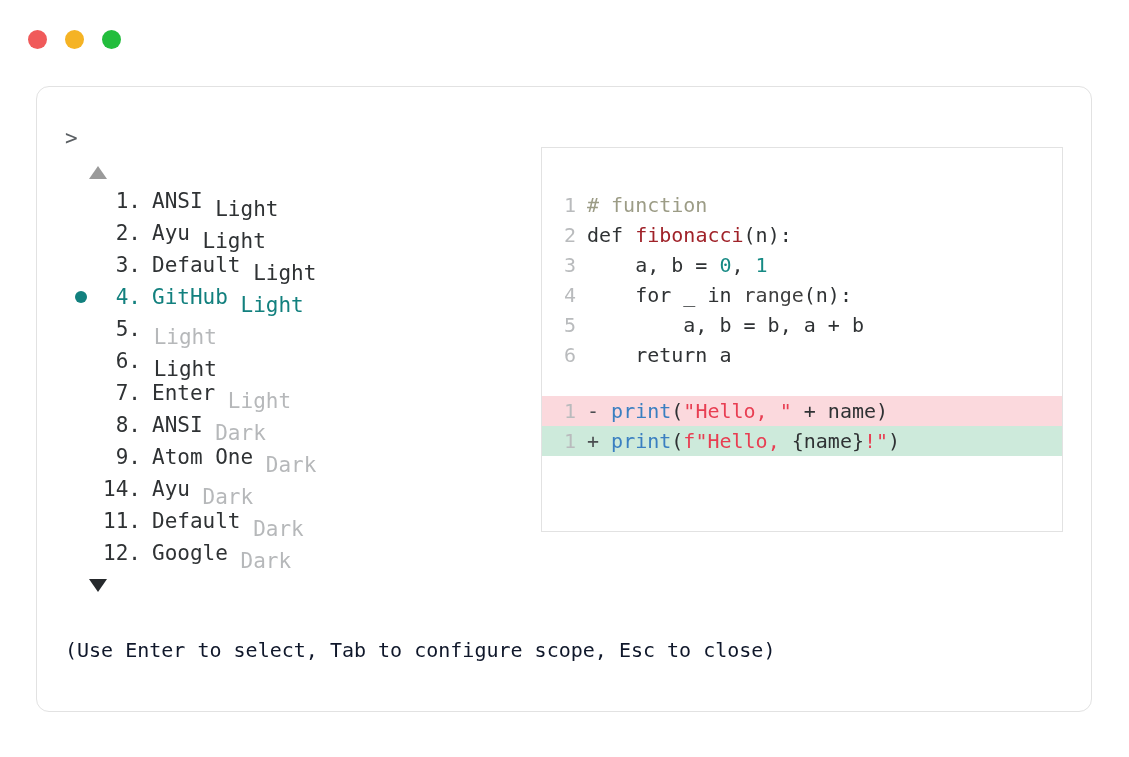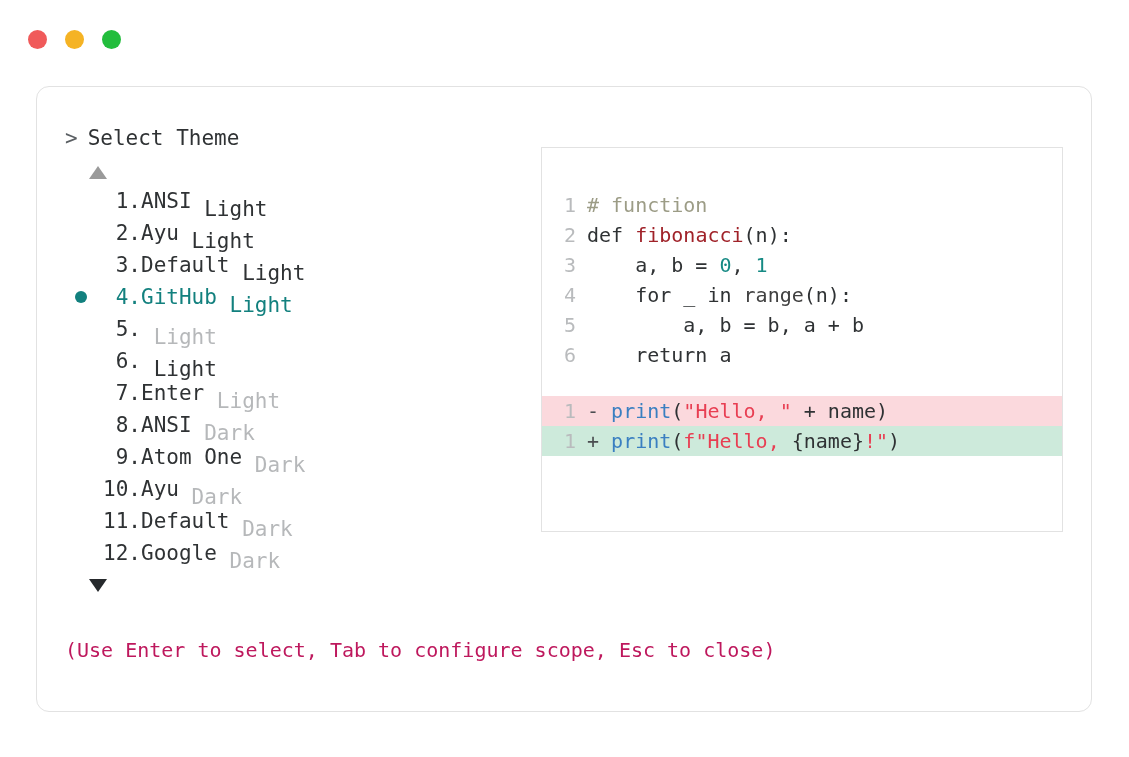--- a/index.html
+++ b/index.html
@@ -108,20 +108,21 @@
     background: #12807e;
     display: block;
   }
   .idx {
     width: 44px;
     flex: none;
     text-align: right;
     color: #2f3234;
   }
   .name {
+    margin-left: 11px;
     color: #2f3234;
   }
   .variant { color: #2f3234; margin-top: 15px; }
   .variant.muted { color: #b6b8ba; }
 
   .theme-row.selected .idx,
   .theme-row.selected .idx-dot,
   .theme-row.selected .name,
   .theme-row.selected .variant { color: #12807e; }
 
@@ -161,21 +162,21 @@
   .tok-punct   { color: #2f3234; }
   .tok-marker  { color: #4a4d50; margin-right: 0; }
 
   
   .hint {
     position: absolute;
     left: 28px;
     bottom: 48px;
     font-size: 20px;
     line-height: 26px;
-    color: #be185d;
+    color: #0f172a;
     white-space: pre;
   }
 </style>
 </head>
 <body>
 
 <div class="titlebar">
   <span class="dot dot-close"></span>
   <span class="dot dot-minimize"></span>
   <span class="dot dot-maximize"></span>
@@ -183,36 +184,35 @@
 
 <div class="card">
   <div class="card-inner">
 
     <div class="columns">
 
       <div class="col-left">
 
         <div class="prompt-row">
           <span class="prompt-caret">&gt;</span>
-          <span class="prompt-title">Select Theme</span>
         </div>
 
         <div class="arrow arrow-up"></div>
 
         <div class="theme-list" id="theme-list">
             <div class="theme-row"><span class="bullet-slot"></span><span class="idx">1.</span><span class="name">ANSI</span><span class="variant"> Light</span></div>
             <div class="theme-row"><span class="bullet-slot"></span><span class="idx">2.</span><span class="name">Ayu</span><span class="variant"> Light</span></div>
             <div class="theme-row"><span class="bullet-slot"></span><span class="idx">3.</span><span class="name">Default</span><span class="variant"> Light</span></div>
             <div class="theme-row selected"><span class="bullet-slot"><span class="bullet"></span></span><span class="idx">4.</span><span class="name">GitHub</span><span class="variant"> Light</span></div>
             <div class="theme-row"><span class="bullet-slot"></span><span class="idx">5.</span><span class="variant muted"> Light</span></div>
             <div class="theme-row"><span class="bullet-slot"></span><span class="idx">6.</span><span class="variant"> Light</span></div>
             <div class="theme-row"><span class="bullet-slot"></span><span class="idx">7.</span><span class="name">Enter</span><span class="variant muted"> Light</span></div>
             <div class="theme-row"><span class="bullet-slot"></span><span class="idx">8.</span><span class="name">ANSI</span><span class="variant muted"> Dark</span></div>
             <div class="theme-row"><span class="bullet-slot"></span><span class="idx">9.</span><span class="name">Atom One</span><span class="variant muted"> Dark</span></div>
-            <div class="theme-row"><span class="bullet-slot"></span><span class="idx">10.</span><span class="name">Ayu</span><span class="variant muted"> Dark</span></div>
+            <div class="theme-row"><span class="bullet-slot"></span><span class="idx">14.</span><span class="name">Ayu</span><span class="variant muted"> Dark</span></div>
             <div class="theme-row"><span class="bullet-slot"></span><span class="idx">11.</span><span class="name">Default</span><span class="variant muted"> Dark</span></div>
             <div class="theme-row"><span class="bullet-slot"></span><span class="idx">12.</span><span class="name">Google</span><span class="variant muted"> Dark</span></div>
           </div>
 
         <div class="arrow arrow-down"></div>
       </div>
 
       <div class="col-right">
 
         <div class="preview-box">

